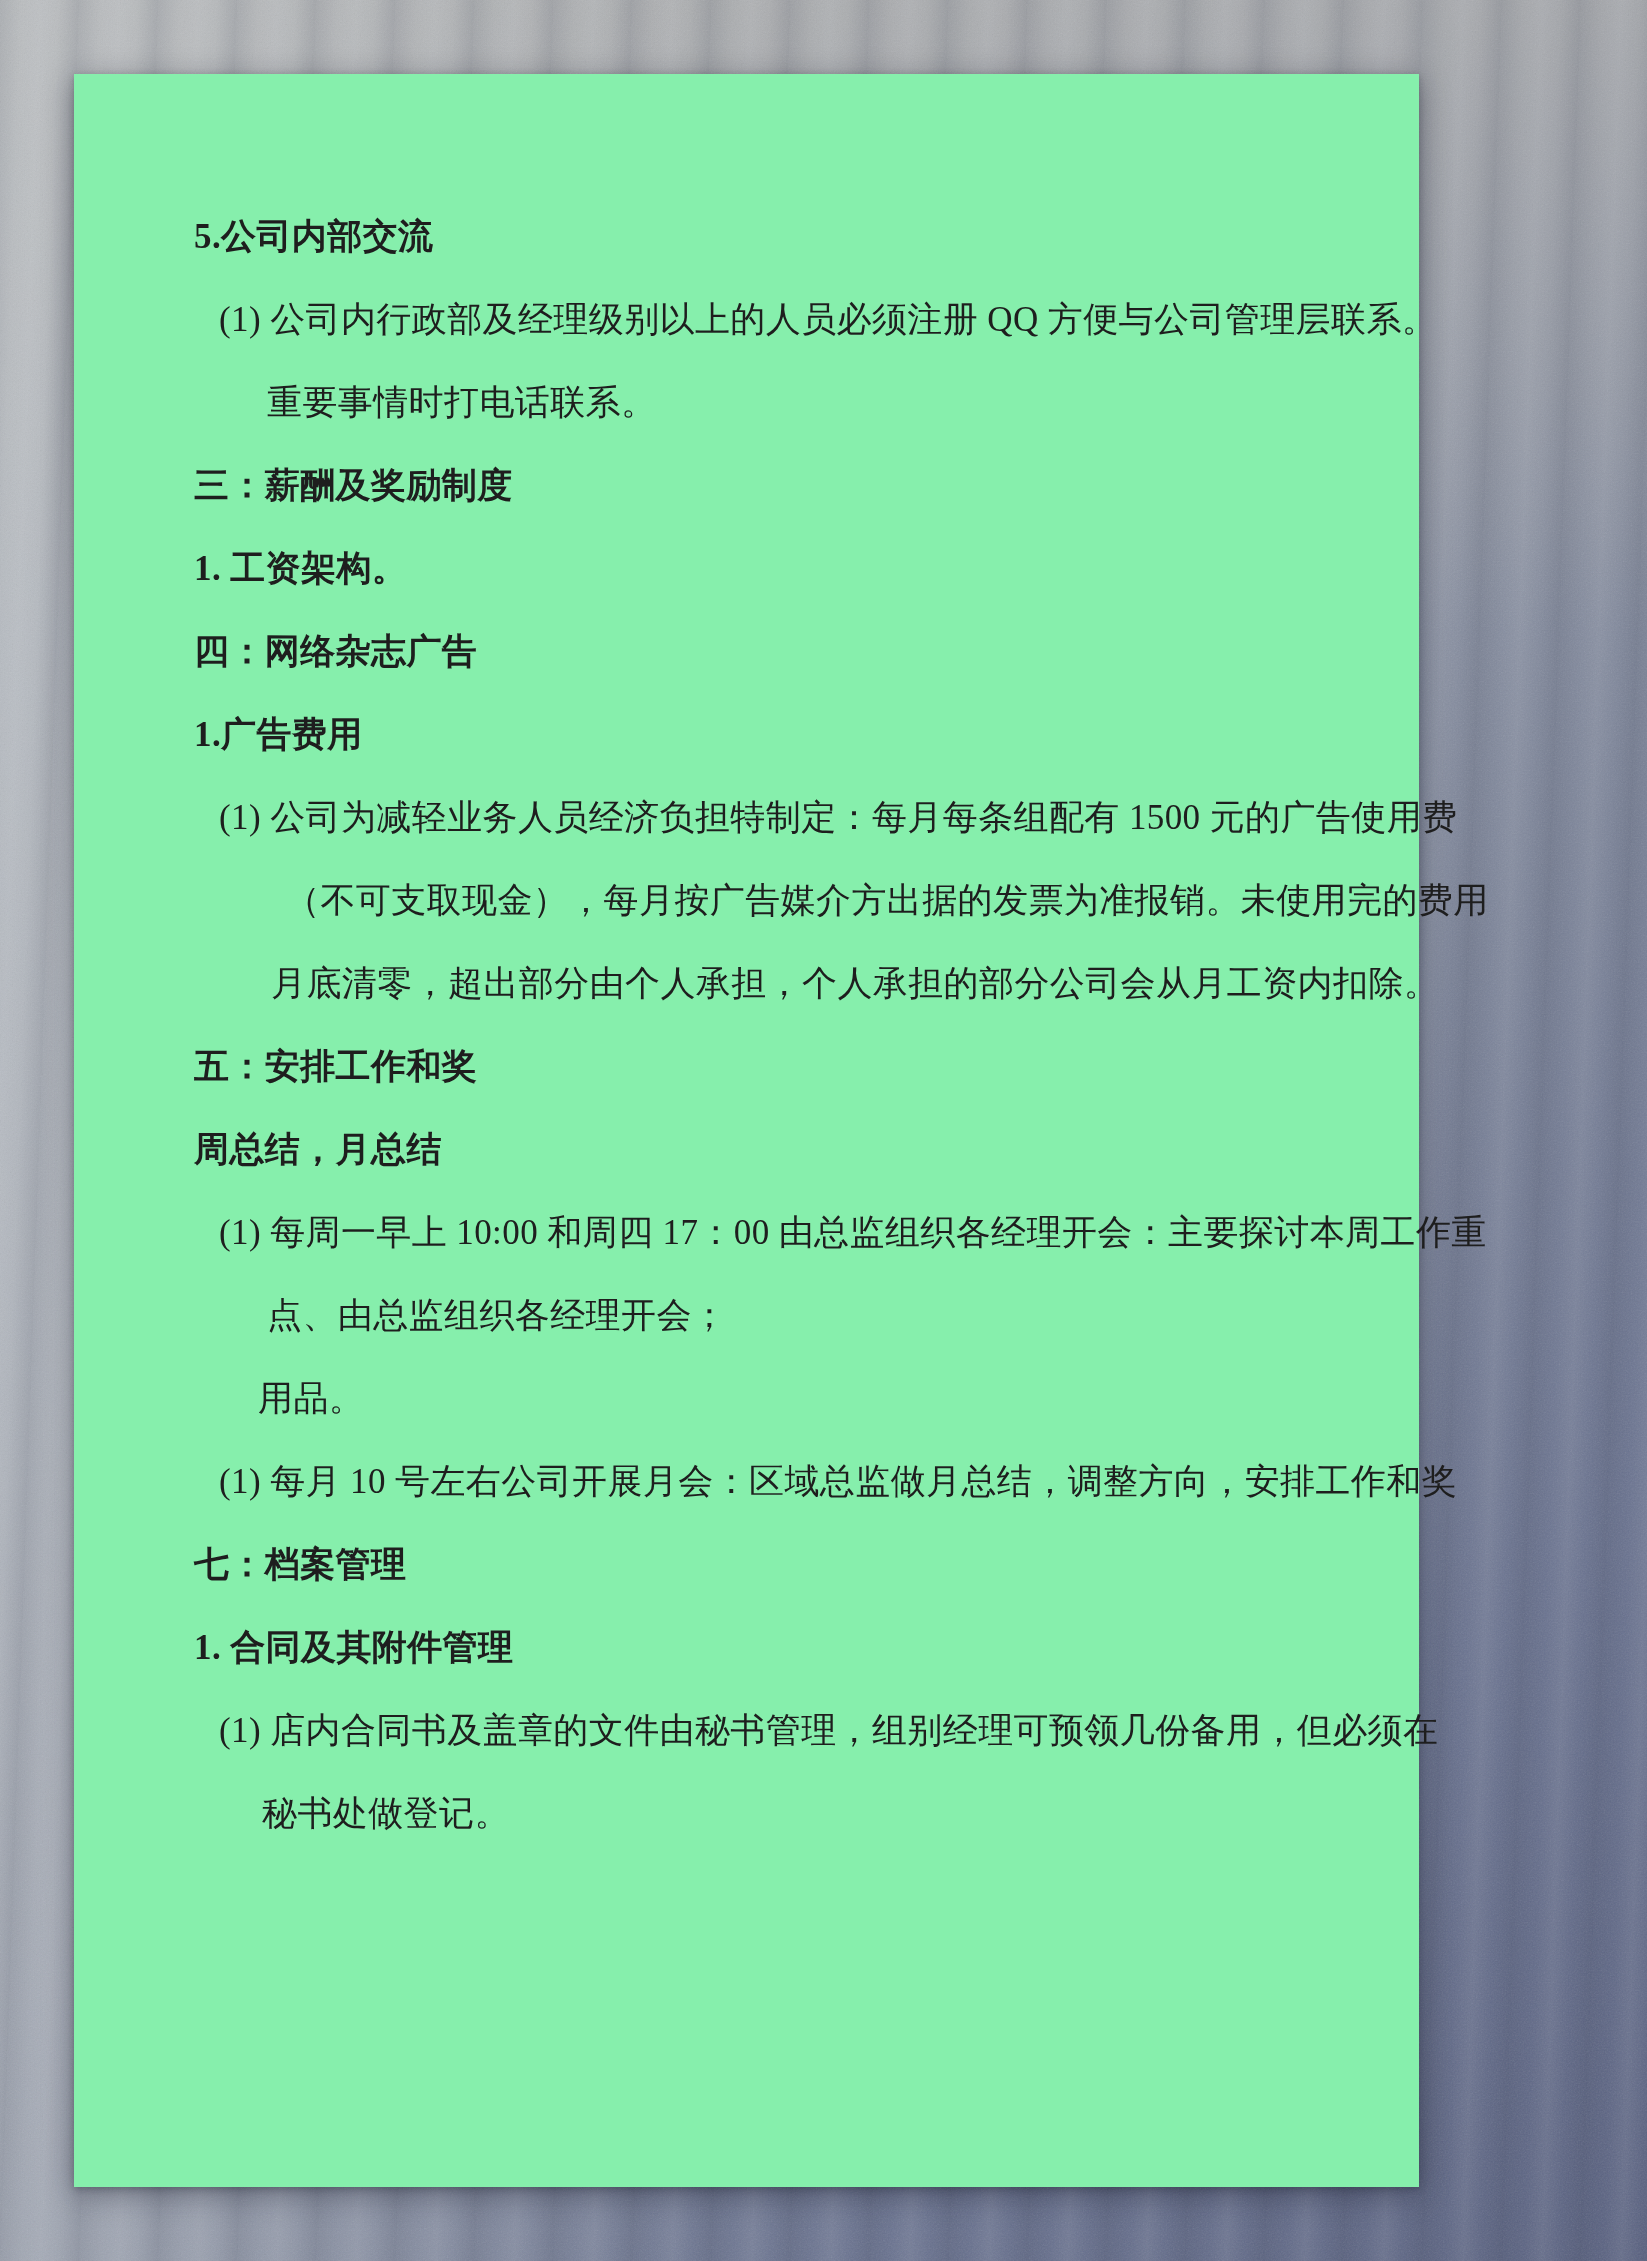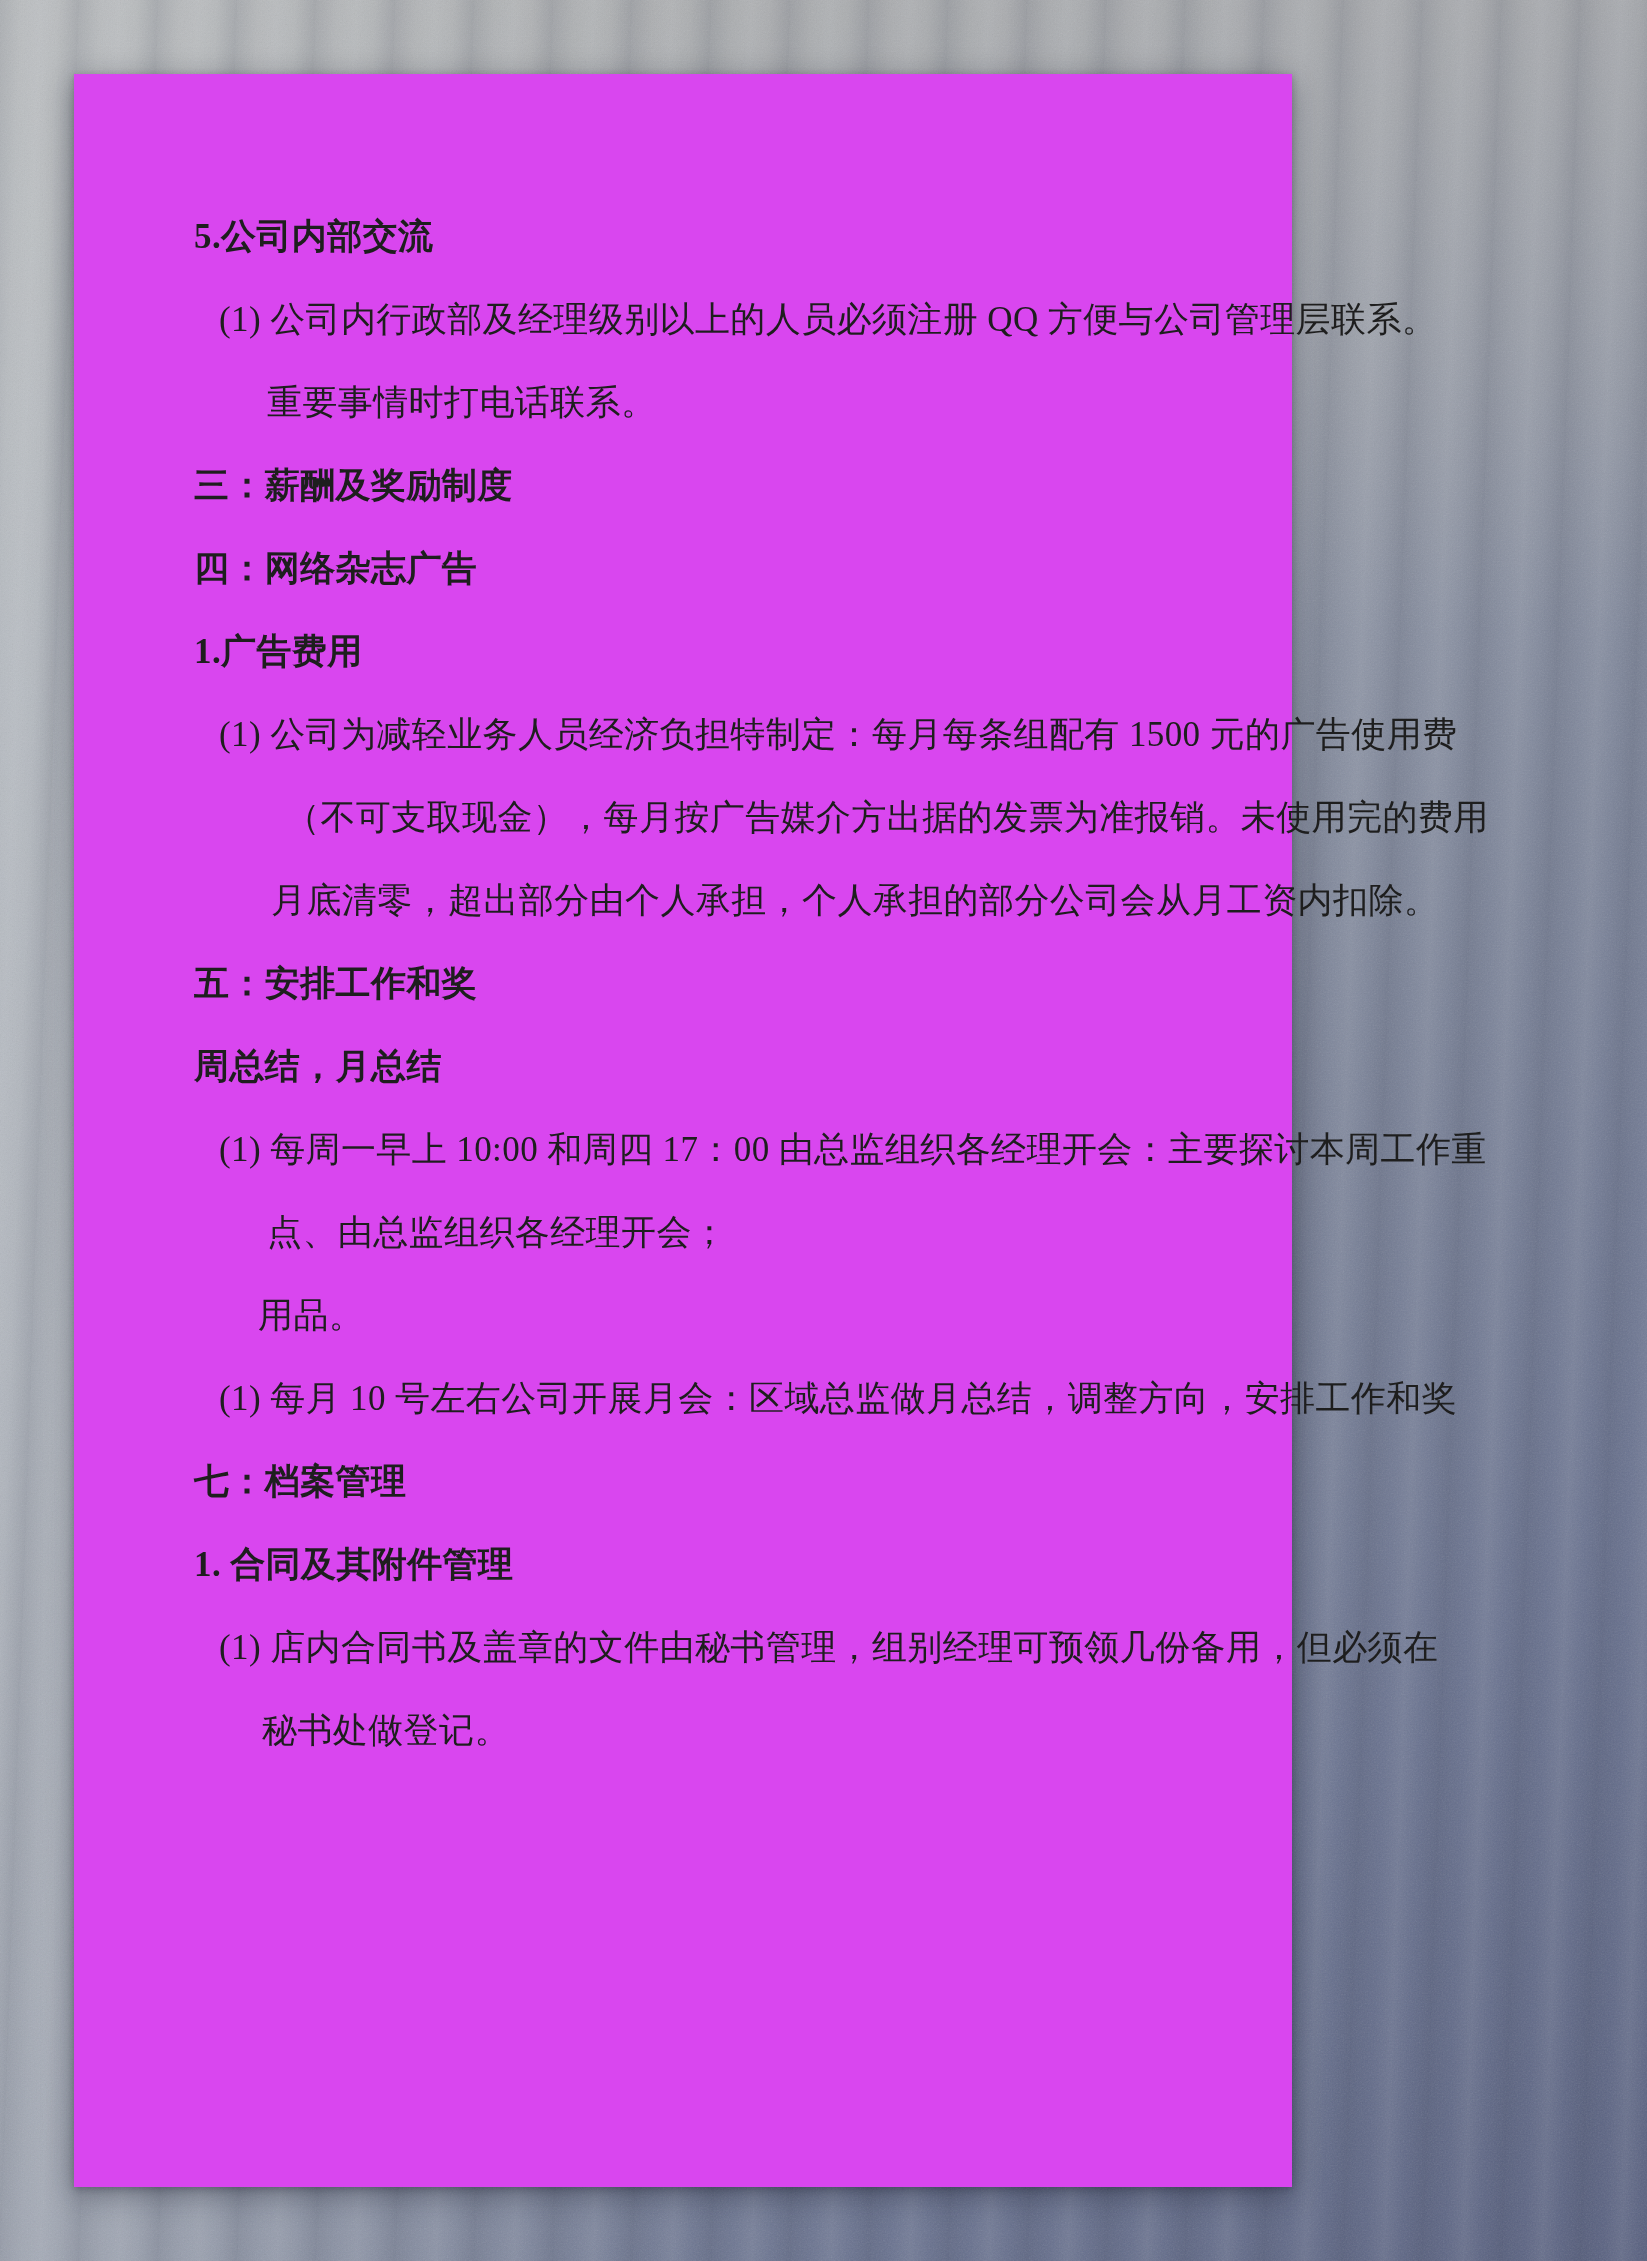--- a/index.html
+++ b/index.html
@@ -32,23 +32,23 @@
   }
   .grain {
     position: absolute;
     inset: 0;
     display: block;
   }
   .paper {
     position: absolute;
     left: 74px;
     top: 74px;
-    width: 1218px;
+    width: 1345px;
     height: 2113px;
-    background: #d946ef;
+    background: #86efac;
     box-shadow: 0 6.6px 28px rgba(18,22,38,0.38), 0 1.7px 6.6px rgba(18,22,38,0.25);
   }
   .content {
     position: absolute;
     left: 120px;
     right: 79px;
     top: 121px;
     color: #1e1e1e;
     font-size: 35px;
     line-height: 83px;
@@ -75,20 +75,21 @@
   </filter>
   <rect x="0" y="0" width="1996" height="2740" filter="url(#grainNoise)"></rect>
 </svg>
 
 <div class="paper">
   <div class="content">
     <div class="line h">5.公司内部交流</div>
     <div class="line m">(1) 公司内行政部及经理级别以上的人员必须注册 QQ 方便与公司管理层联系。</div>
     <div class="line c">重要事情时打电话联系。</div>
     <div class="line h">三：薪酬及奖励制度</div>
+    <div class="line h">1. 工资架构。</div>
     <div class="line h">四：网络杂志广告</div>
     <div class="line h">1.广告费用</div>
     <div class="line m">(1) 公司为减轻业务人员经济负担特制定：每月每条组配有 1500 元的广告使用费</div>
     <div class="line c" style="padding-left:91px">（不可支取现金），每月按广告媒介方出据的发票为准报销。未使用完的费用</div>
     <div class="line c" style="padding-left:77px">月底清零，超出部分由个人承担，个人承担的部分公司会从月工资内扣除。</div>
     <div class="line h">五：安排工作和奖</div>
     <div class="line h">周总结，月总结</div>
     <div class="line m">(1) 每周一早上 10:00 和周四 17：00 由总监组织各经理开会：主要探讨本周工作重</div>
     <div class="line c">点、由总监组织各经理开会；</div>
     <div class="line c" style="padding-left:64px">用品。</div>

